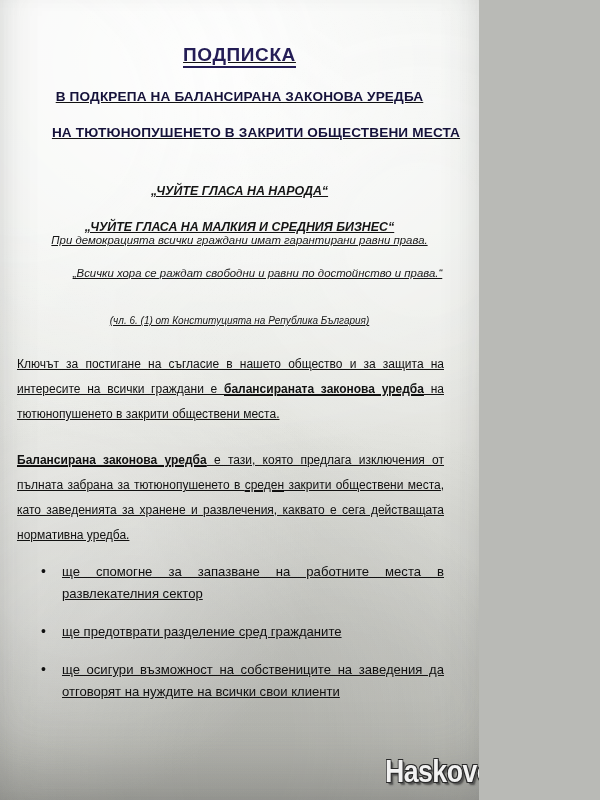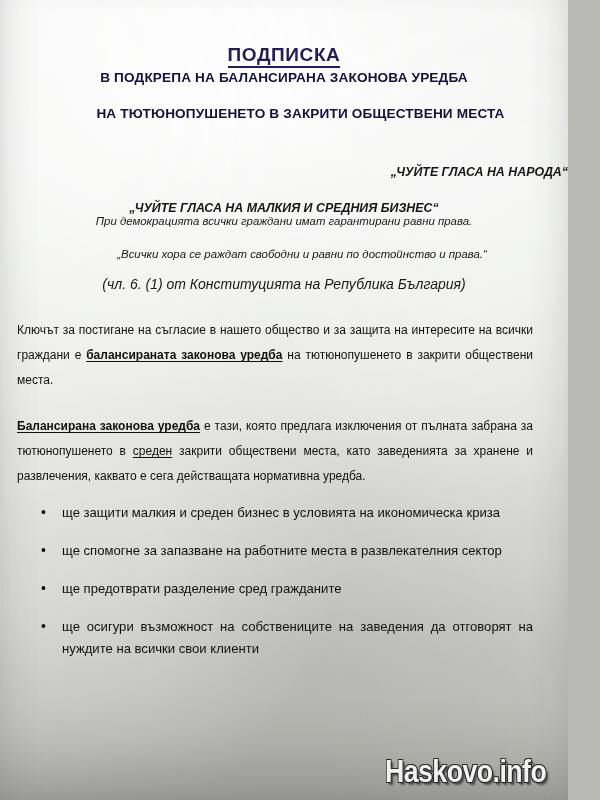--- a/index.html
+++ b/index.html
@@ -3,29 +3,30 @@
 <meta charset="utf-8">
 <style>
   html, body {
     margin: 0; padding: 0;
     width: 600px; height: 800px;
     overflow: hidden;
     background: #b9bab6;
   }
   #page {
     position: relative;
-    width: 568px; height: 800px;
+    width: 479px; height: 800px;
     overflow: hidden;
     font-family: "Liberation Sans", sans-serif;
     color: #121212;
     background:
       radial-gradient(ellipse 150% 70% at 45% 8%, rgba(255,255,255,0.88) 0%, rgba(255,255,255,0.30) 42%, rgba(255,255,255,0) 70%),
       linear-gradient(178deg, #eff1ee 0%, #eceeea 30%, #e4e5e0 52%, #d6d7d2 70%, #c9cac5 83%, #c2c3bd 92%, #bcbdb7 100%),
       linear-gradient(95deg, #e8e9e5 0%, #eceded 35%, #e6e7e3 75%, #dcdddb 100%);
     background-blend-mode: screen, normal, multiply;
+    text-decoration: underline;
   }
   
   #grain {
     position: absolute; inset: 0;
     pointer-events: none;
     background-image:
       radial-gradient(circle at 12% 68%, rgba(255,255,255,0.30) 0 12%, rgba(255,255,255,0) 38%),
       radial-gradient(circle at 88% 30%, rgba(255,255,255,0.22) 0 10%, rgba(255,255,255,0) 34%),
       radial-gradient(circle at 30% 92%, rgba(120,120,115,0.14) 0 18%, rgba(120,120,115,0) 46%),
       radial-gradient(circle at 70% 96%, rgba(120,120,115,0.10) 0 16%, rgba(120,120,115,0) 42%),
@@ -50,44 +51,44 @@
     margin: 44px 0 0 0;
   }
   .doc-title span { border-bottom: 2px solid #241d56; padding-bottom: 1px; }
 
   .subtitle {
     text-align: center;
     font-weight: bold;
     font-size: 13.6px;
     letter-spacing: .15px;
     color: #15123a;
-    margin-top: 4px;
+    margin-top: 23px;
   }
   .subtitle.second { margin-top: 21px; margin-left: 33px; }
 
   .slogan {
     text-align: center;
     font-weight: bold;
     font-style: italic;
     font-size: 12.4px;
     color: #151515;
     margin-top: 0;
   }
-  .slogan.first { margin-top: 44px; text-align: right; }
+  .slogan.first { margin-top: 44px; }
   .slogan.second { margin-top: 22px; }
 
   .quote {
     text-align: center;
     font-style: italic;
     font-size: 11.4px;
     color: #181818;
   }
   .quote.q1 { }
   .quote.q2 { margin-top: 21px; padding-left: 36px; }
-  .quote.src { margin-top: 16px; font-size: 14px; }
+  .quote.src { margin-top: 36px; font-size: 10px; }
 
   .para {
     margin: 0 35px 0 17px;
     font-size: 12px;
     line-height: 25px;
     text-align: justify;
     color: #101010;
   }
   .para.p1 { margin-top: 26px; }
   .para.p2 { margin-top: 21px; }
@@ -159,21 +160,20 @@
     <div class="quote q1">При демокрацията всички граждани имат гарантирани равни права.</div>
     <div class="quote q2">„Всички хора се раждат свободни и равни по достойнство и права.“</div>
     <div class="quote src">(чл. 6. (1) от Конституцията на Република България)</div>
 
     <p class="para p1"><span>Ключът за постигане на съгласие в нашето общество и за защита на интересите на всички граждани е </span><span class="bu">балансираната законова уредба</span><span> на тютюнопушенето в закрити обществени места.</span></p>
 
     <p class="para p2"><span class="bu">Балансирана законова уредба</span><span> е тази, която предлага изключения от пълната забрана за тютюнопушенето в </span><span class="u">среден</span><span> закрити обществени места, като заведенията за хранене и развлечения, каквато е сега действащата нормативна уредба.</span></p>
 
 
     <ul class="bullets">
-      <li>ще защити малкия и среден бизнес в условията на икономическа криза</li>
       <li>ще спомогне за запазване на работните места в развлекателния сектор</li>
       <li>ще предотврати разделение сред гражданите</li>
       <li>ще осигури възможност на собствениците на заведения да отговорят на нуждите на всички свои клиенти</li>
     </ul>
 
   </div>
 
   <div id="watermark">Haskovo.info</div>
 </div>
 

